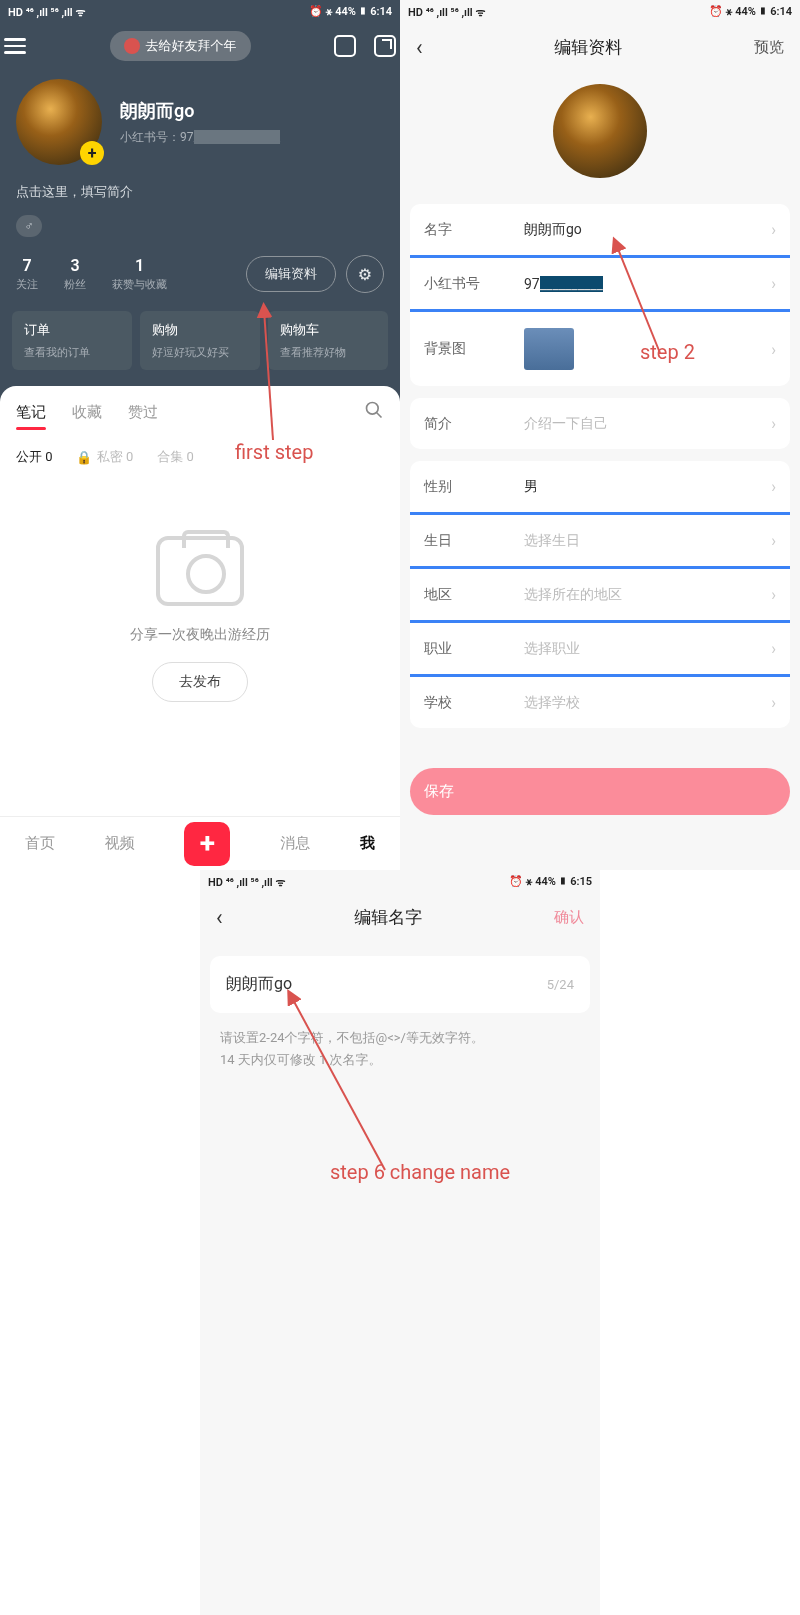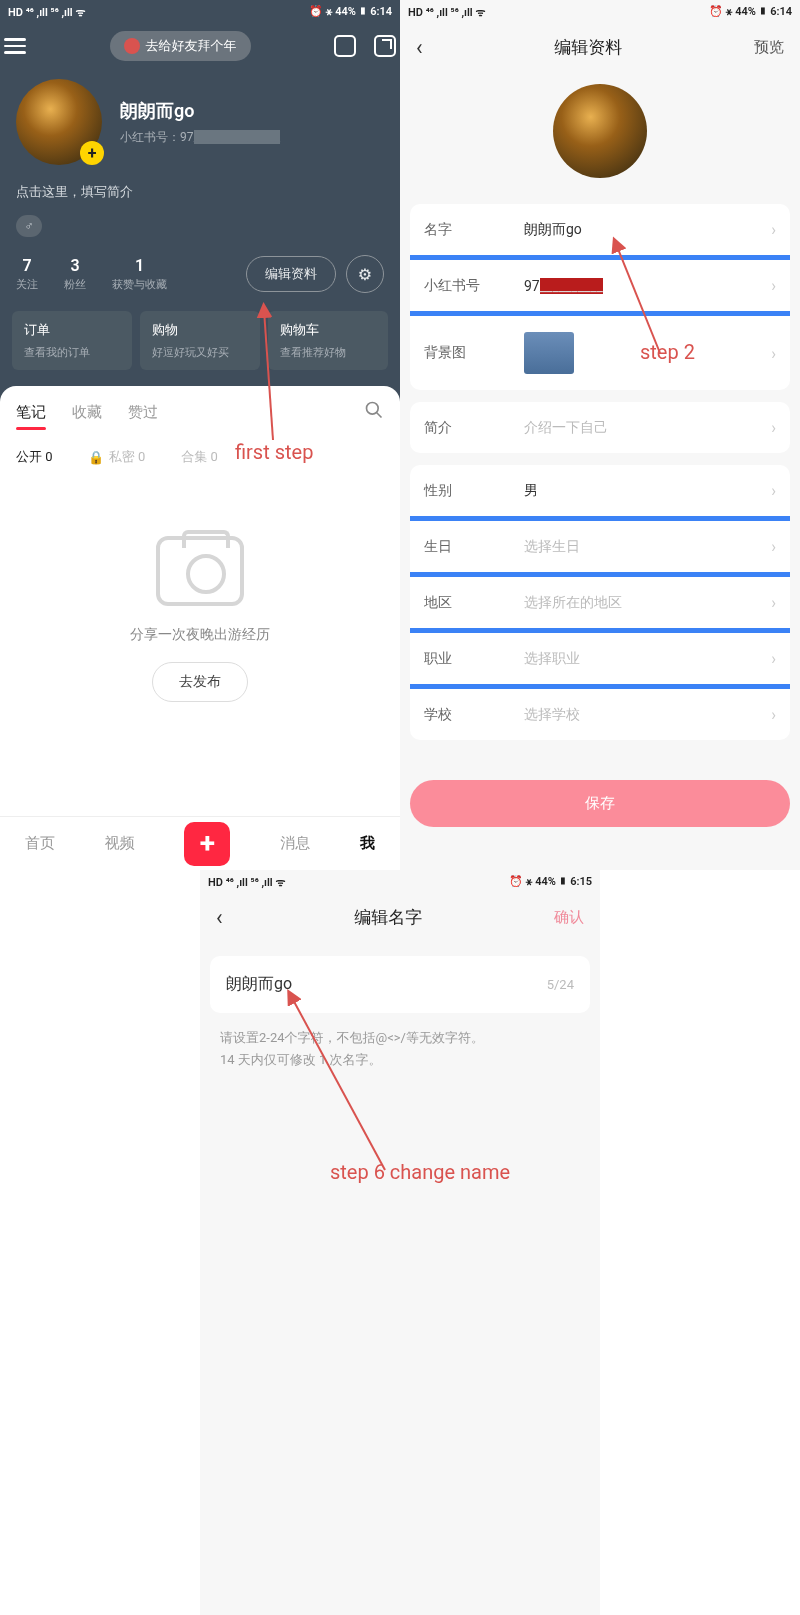--- a/index.html
+++ b/index.html
@@ -53,21 +53,21 @@
 .card .t{color:#fff;font-size:13px;margin-bottom:6px}
 .card .s{color:#a9b0b7;font-size:11px}
 
 .whitepane{background:#fff;border-radius:16px 16px 0 0;position:relative}
 .tabs{display:flex;align-items:center;padding:14px 16px 6px;gap:26px}
 .tab{font-size:15px;color:#999}
 .tab.active{color:#222;font-weight:400;position:relative}
 .tab.active::after{content:'';position:absolute;left:0;right:0;bottom:-8px;height:3px;background:#ff2741;border-radius:2px}
 .searchi{margin-left:auto;font-size:18px;color:#888}
 
-.sub{display:flex;gap:36px;padding:18px 16px 10px;font-size:13px;color:#222}
+.sub{display:flex;gap:24px;padding:18px 16px 10px;font-size:13px;color:#222}
 .sub span{display:inline-flex;align-items:center;gap:4px}
 .sub .gray{color:#bbb}
 
 .empty{text-align:center;padding:60px 0 20px}
 .cam{width:88px;height:70px;border:4px solid #d6d6d6;border-radius:12px;margin:0 auto 20px;position:relative}
 .cam::before{content:'';position:absolute;top:-10px;left:22px;width:40px;height:14px;border:4px solid #d6d6d6;border-bottom:none;border-radius:6px 6px 0 0}
 .cam::after{content:'';position:absolute;top:14px;left:26px;width:32px;height:32px;border:4px solid #d6d6d6;border-radius:50%}
 .share{color:#888;font-size:14px;margin-bottom:18px}
 .gobtn{display:inline-block;border:1px solid #ddd;border-radius:22px;padding:10px 26px;font-size:14px;color:#444}
 
@@ -78,30 +78,30 @@
 
 
 .nav2{display:flex;align-items:center;justify-content:space-between;padding:12px 16px}
 .back{font-size:22px;color:#333}
 .navt{font-size:17px;color:#222;font-weight:500}
 .navr{font-size:15px;color:#555}
 
 .avatar2{width:94px;height:94px;border-radius:50%;background:radial-gradient(circle at 40% 35%,#e8b050 0%,#986018 35%,#2b2410 100%);margin:12px auto 26px}
 
 .list{background:#fff;border-radius:10px;margin:0 10px}
-.li{display:flex;align-items:center;padding:16px 14px;border-bottom:5px solid #3b82f6}
+.li{display:flex;align-items:center;padding:16px 14px;border-bottom:3px solid #3b82f6}
 .li:last-child{border-bottom:none}
 .li .lab{width:100px;font-size:14px;color:#666}
 .li .val{flex:1;font-size:14px;color:#333}
 .li .val.ph{color:#bbb}
 .li .chev{color:#ccc;font-size:16px}
 .bgimg{width:50px;height:42px;background:linear-gradient(#6b8eb9,#496e99);border-radius:3px}
 .gap{height:12px}
 
-.savebtn{margin:40px 10px 16px;background:#fb8c9a;color:#fff;text-align:center;padding:14px;border-radius:26px;font-size:15px}
+.savebtn{margin:40px 10px 16px;background:#fb8c9a;color:#fff;padding:14px;border-radius:26px;font-size:15px}
 
 
 .input-card{background:#fff;border-radius:10px;margin:14px 10px;padding:18px 16px;display:flex;align-items:center}
 .input-card .val{flex:1;font-size:16px;color:#333}
 .input-card .cnt{color:#bbb;font-size:13px}
 .hint{padding:0 20px;font-size:13px;color:#999;line-height:1.7}
 
 
 .ann{position:absolute;color:#d9534f;font-size:20px;pointer-events:none}
 svg.arrow{position:absolute;pointer-events:none;overflow:visible}
@@ -240,21 +240,21 @@
     <div class="avatar2"></div>
 
     <div class="list">
       <div class="li">
           <div class="lab">名字</div>
           <div class="val">朗朗而go</div>
           <div class="chev">›</div>
         </div>
       <div class="li">
           <div class="lab">小红书号</div>
-          <div class="val"><span>97</span><span style="background:#b91c1c;color:#ddd">__________</span></div>
+          <div class="val"><span>97</span><span style="background:#0c4a6e;color:#ddd">__________</span></div>
           <div class="chev">›</div>
         </div>
       <div class="li">
           <div class="lab">背景图</div>
           <div class="val">
             <div class="bgimg"></div>
           </div>
           <div class="chev">›</div>
         </div>
     </div>

